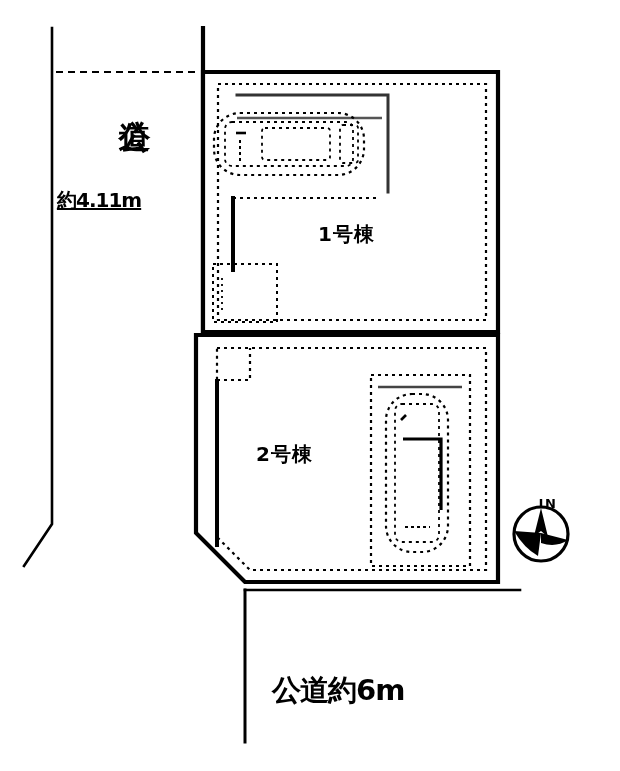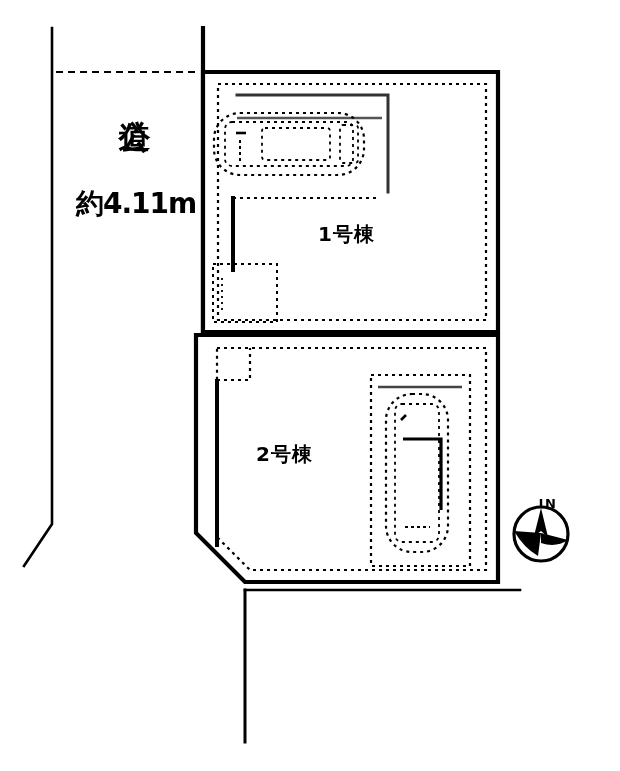--- a/index.html
+++ b/index.html
@@ -40,25 +40,26 @@
     width: 48px;
     font-size: 32px;
     letter-spacing: 0px;
     text-align: center;
     writing-mode: vertical-rl;
     text-orientation: upright;
     line-height: 1.12;
     font-family: "DejaVu Sans", "Liberation Sans", sans-serif;
   }
   #road-left-width {
-    left: 76px;
+    left: 57px;
     top: 190px;
-    font-size: 28px;
+    font-size: 20px;
     letter-spacing: -1px;
     font-family: "DejaVu Sans", "Liberation Sans", sans-serif;
+    text-decoration: underline;
   }
   #building1-label {
     left: 318px;
     top: 224px;
     font-size: 20px;
     letter-spacing: 1px;
   }
   #building2-label {
     left: 256px;
     top: 444px;
@@ -172,14 +173,15 @@
   </svg>
 
   <div class="lbl" id="road-left-name">公道</div>
 
   <div class="lbl" id="road-left-width">約4.11m</div>
 
   <div class="lbl" id="building1-label">1号棟</div>
 
   <div class="lbl" id="building2-label">2号棟</div>
 
+  <div class="lbl" id="road-bottom-label">公道約6m</div>
 
 </div>
 
 </body></html>

